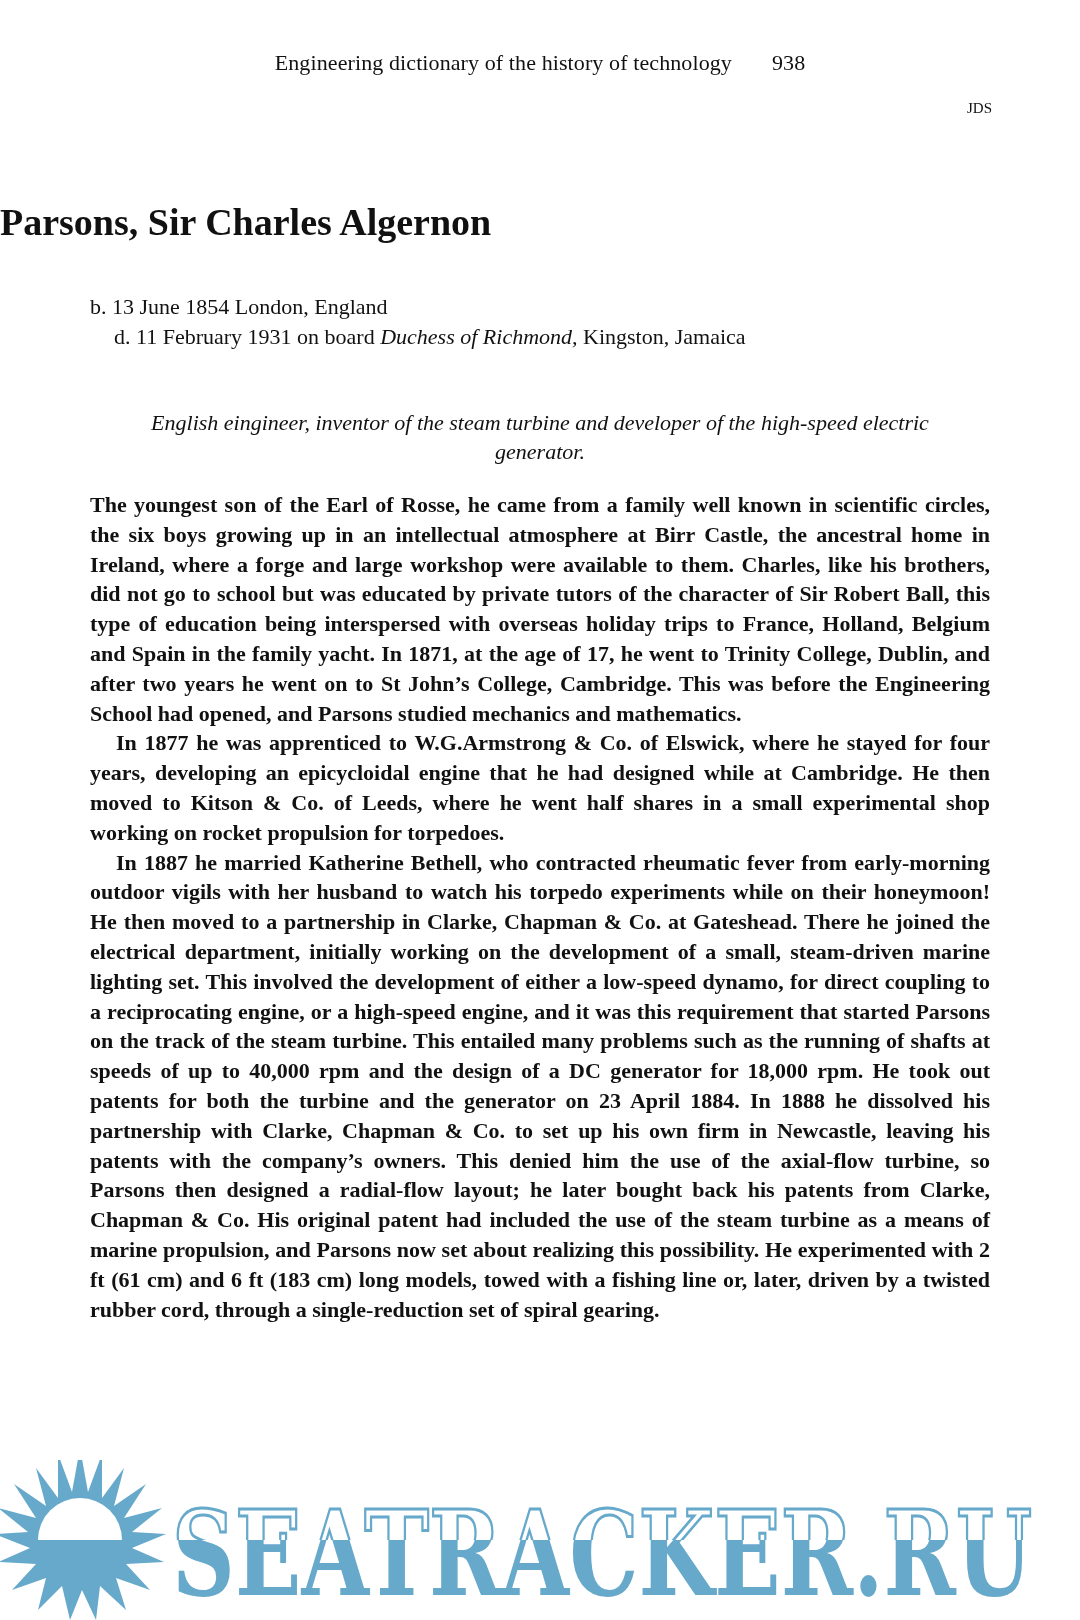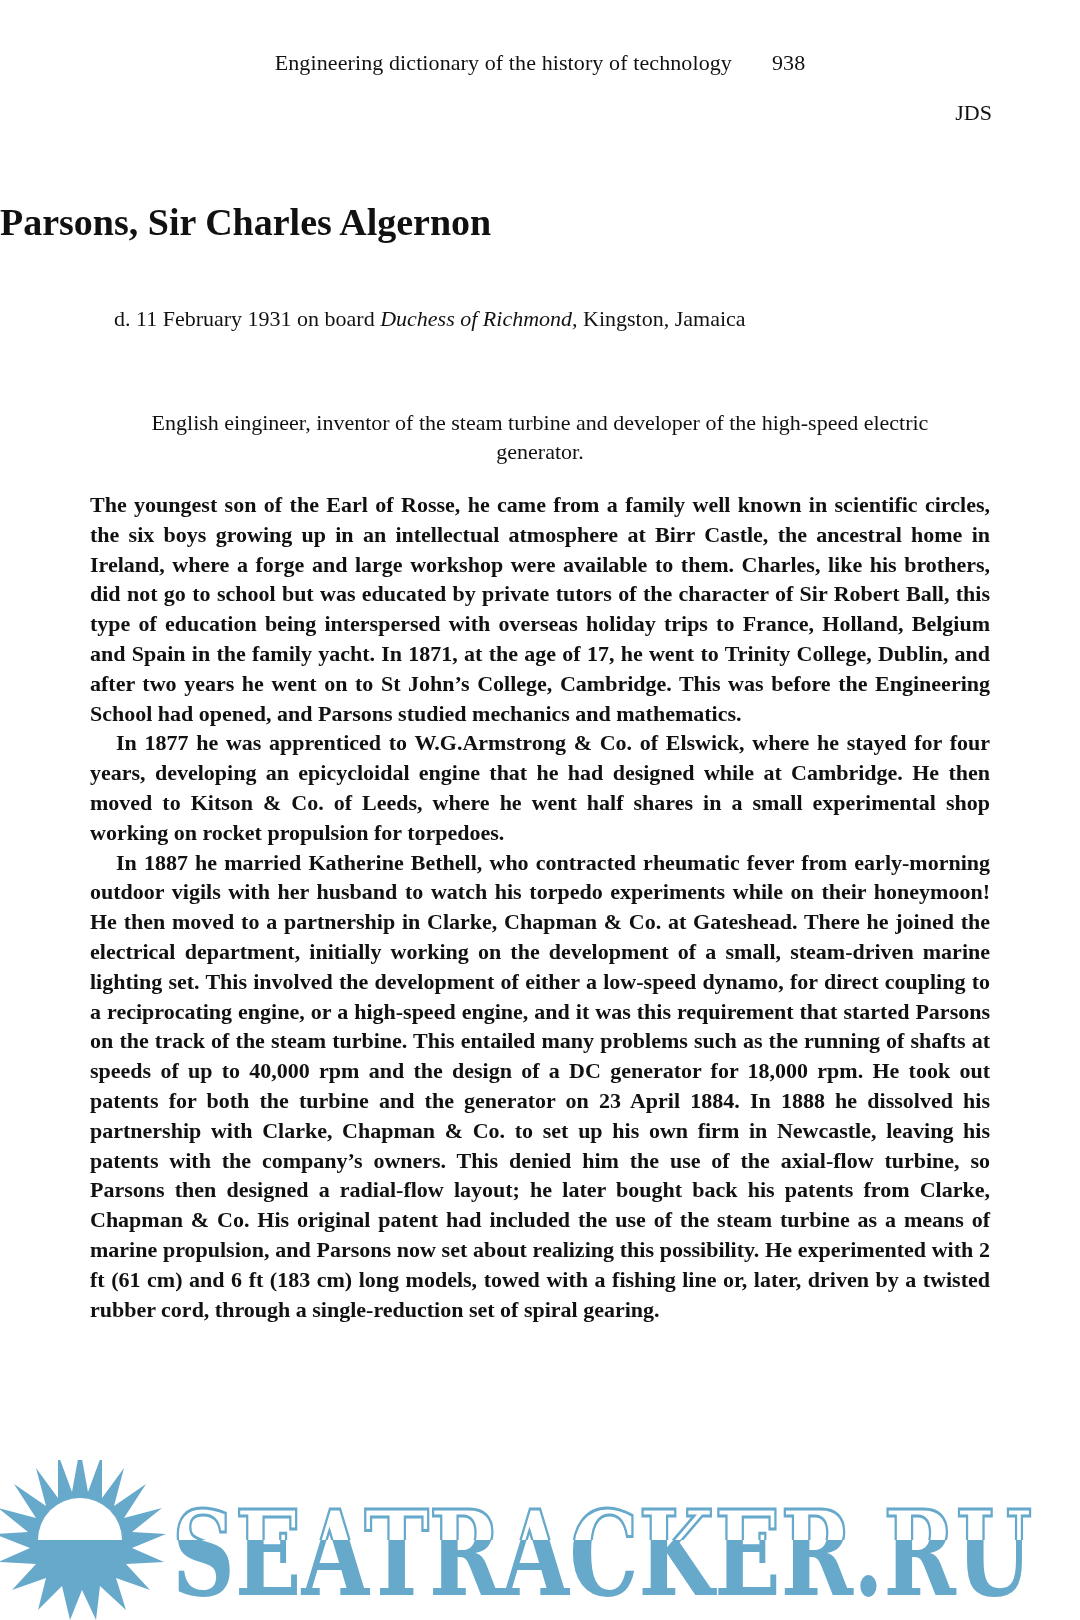--- a/index.html
+++ b/index.html
@@ -1,44 +1,45 @@
 <!DOCTYPE html>
 <html><head>
 <meta charset="utf-8">
 <style>
   html, body { margin: 0; padding: 0; background: #ffffff; }
   body { width: 1080px; height: 1620px; position: relative; overflow: hidden;
          font-family: "Liberation Serif", "DejaVu Serif", serif; color: #111; }
   .running-head { position: absolute; top: 50px; left: 0; width: 1080px; text-align: center;
                   font-size: 22px; letter-spacing: 0.1px; }
   .running-head .page-no { margin-left: 40px; }
-  .author { position: absolute; top: 100px; right: 88px; font-size: 22px; }
+  .author { position: absolute; top: 100px; right: 88px; font-size: 15px; }
   .title { position: absolute; top: 200px; left: 0; width: 1080px; text-align: left;
            font-size: 38px; font-weight: bold; margin: 0; }
   .dates { position: absolute; top: 292px; left: 90px; font-size: 22px; line-height: 30px; }
-  .dates .death { padding-left: 24px; margin-top: 12px; }
+  .dates .death { padding-left: 24px; }
   .summary { position: absolute; top: 408px; left: 120px; width: 840px; text-align: center;
-             font-size: 22px; line-height: 29px; }
+             font-style: italic; font-size: 22px; line-height: 29px; }
   .body-text { position: absolute; top: 490px; left: 90px; width: 900px; font-size: 22px;
                line-height: 29.8px; text-align: justify; font-weight: bold; }
   .body-text p { margin: 0; }
   .body-text p + p { text-indent: 26px; }
   .watermark { position: absolute; top: 1460px; left: 0; width: 1080px; height: 160px; }
 </style>
 </head>
 <body>
 
 <div class="running-head">
   <span>Engineering dictionary of the history of technology</span><span class="page-no">938</span>
 </div>
 <div class="author">JDS</div>
 
 <h1 class="title">Parsons, Sir Charles Algernon</h1>
 
 <div class="dates">
+  <div>b. 13 June 1854 London, England</div>
   <div class="death"><span>d. 11 February 1931 on board </span><i>Duchess of Richmond,</i><span> Kingston, Jamaica</span></div>
 </div>
 
 <div class="summary">English eingineer, inventor of the steam turbine and developer of the high-speed electric generator.</div>
 
 <div class="body-text">
   <p>The youngest son of the Earl of Rosse, he came from a family well known in scientific circles, the six boys growing up in an intellectual atmosphere at Birr Castle, the ancestral home in Ireland, where a forge and large workshop were available to them. Charles, like his brothers, did not go to school but was educated by private tutors of the character of Sir Robert Ball, this type of education being interspersed with overseas holiday trips to France, Holland, Belgium and Spain in the family yacht. In 1871, at the age of 17, he went to Trinity College, Dublin, and after two years he went on to St John’s College, Cambridge. This was before the Engineering School had opened, and Parsons studied mechanics and mathematics.</p>
   <p>In 1877 he was apprenticed to W.G.Armstrong &amp; Co. of Elswick, where he stayed for four years, developing an epicycloidal engine that he had designed while at Cambridge. He then moved to Kitson &amp; Co. of Leeds, where he went half shares in a small experimental shop working on rocket propulsion for torpedoes.</p>
   <p>In 1887 he married Katherine Bethell, who contracted rheumatic fever from early-morning outdoor vigils with her husband to watch his torpedo experiments while on their honeymoon! He then moved to a partnership in Clarke, Chapman &amp; Co. at Gateshead. There he joined the electrical department, initially working on the development of a small, steam-driven marine lighting set. This involved the development of either a low-speed dynamo, for direct coupling to a reciprocating engine, or a high-speed engine, and it was this requirement that started Parsons on the track of the steam turbine. This entailed many problems such as the running of shafts at speeds of up to 40,000 rpm and the design of a DC generator for 18,000 rpm. He took out patents for both the turbine and the generator on 23 April 1884. In 1888 he dissolved his partnership with Clarke, Chapman &amp; Co. to set up his own firm in Newcastle, leaving his patents with the company’s owners. This denied him the use of the axial-flow turbine, so Parsons then designed a radial-flow layout; he later bought back his patents from Clarke, Chapman &amp; Co. His original patent had included the use of the steam turbine as a means of marine propulsion, and Parsons now set about realizing this possibility. He experimented with 2 ft (61 cm) and 6 ft (183 cm) long models, towed with a fishing line or, later, driven by a twisted rubber cord, through a single-reduction set of spiral gearing.</p>
 </div>

